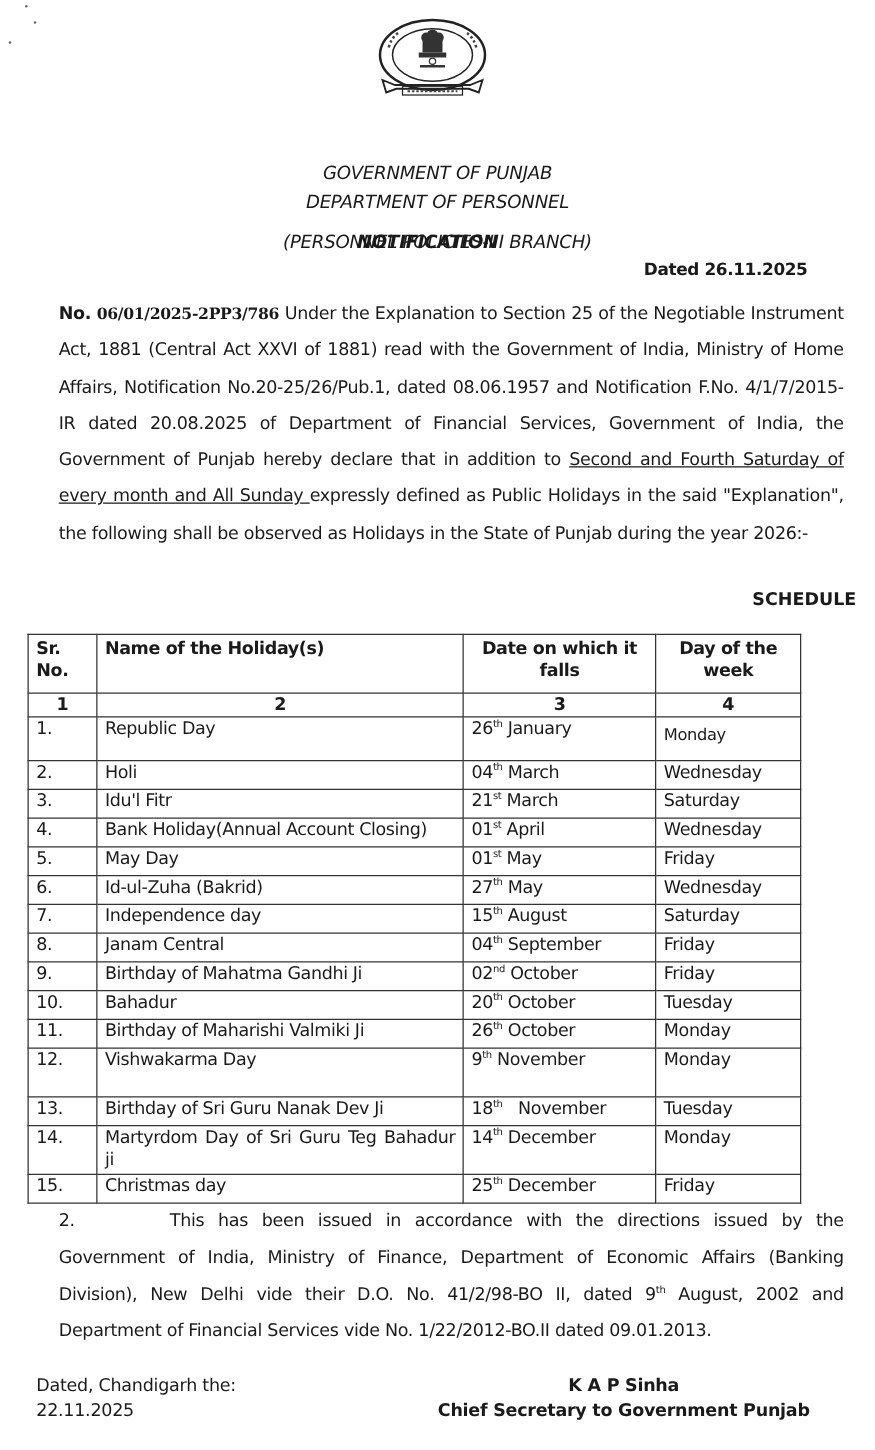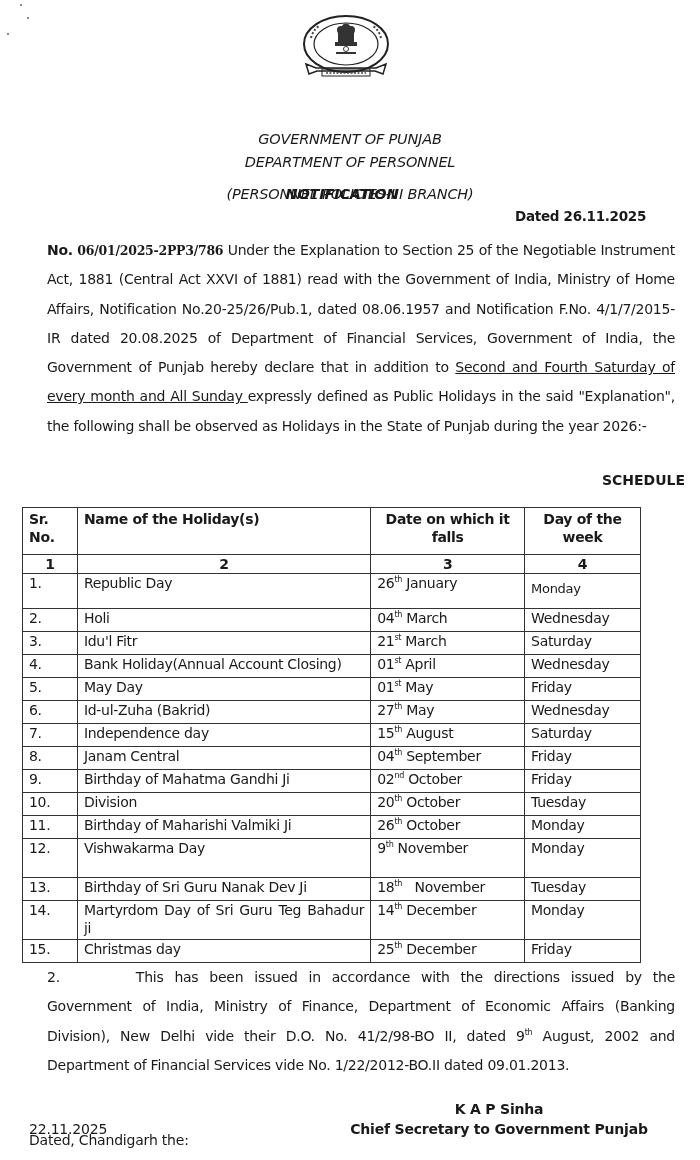--- a/index.html
+++ b/index.html
@@ -153,21 +153,21 @@
         <td>Friday</td>
       </tr>
       <tr class="r-med">
         <td>9.</td>
         <td style="">Birthday of Mahatma Gandhi Ji</td>
         <td style="white-space:pre;"><span>02</span><sup>nd</sup> <span>October</span></td>
         <td>Friday</td>
       </tr>
       <tr class="r-med">
         <td>10.</td>
-        <td style="">Division</td>
+        <td style="">Bahadur</td>
         <td style="white-space:pre;"><span>20</span><sup>th</sup> <span>October</span></td>
         <td>Tuesday</td>
       </tr>
       <tr class="r-med">
         <td>11.</td>
         <td style="">Birthday of Maharishi Valmiki Ji</td>
         <td style="white-space:pre;"><span>26</span><sup>th</sup> <span>October</span></td>
         <td>Monday</td>
       </tr>
       <tr class="r-tall">
@@ -194,16 +194,16 @@
         <td style="white-space:pre;"><span>25</span><sup>th</sup> <span>December</span></td>
         <td>Friday</td>
       </tr>
     </tbody>
 </table>
 
 <div class="abs para" style="top:963px;">
   <span>2.</span><span style="display:inline-block;width:76px;"></span><span>This has been issued in accordance with the directions issued by the Government of India, Ministry of Finance, Department of Economic Affairs (Banking Division), New Delhi vide their D.O. No. 41/2/98-BO II, dated 9</span><sup>th</sup><span> August, 2002 and Department of Financial Services vide No. 1/22/2012-BO.II dated 09.01.2013.</span>
 </div>
 
-<div class="abs sig" style="left:29px;top:1132px;">Dated, Chandigarh the:</div>
+<div class="abs sig" style="left:29px;top:1101px;">Dated, Chandigarh the:</div>
 <div class="abs sig" style="left:29px;top:1121px;">22.11.2025</div>
 <div class="abs sig bold" style="left:340px;width:318px;text-align:center;top:1101px;">K A P Sinha</div>
 <div class="abs sig bold" style="left:340px;width:318px;text-align:center;top:1121px;">Chief Secretary to Government Punjab</div>
 
 </body></html>

